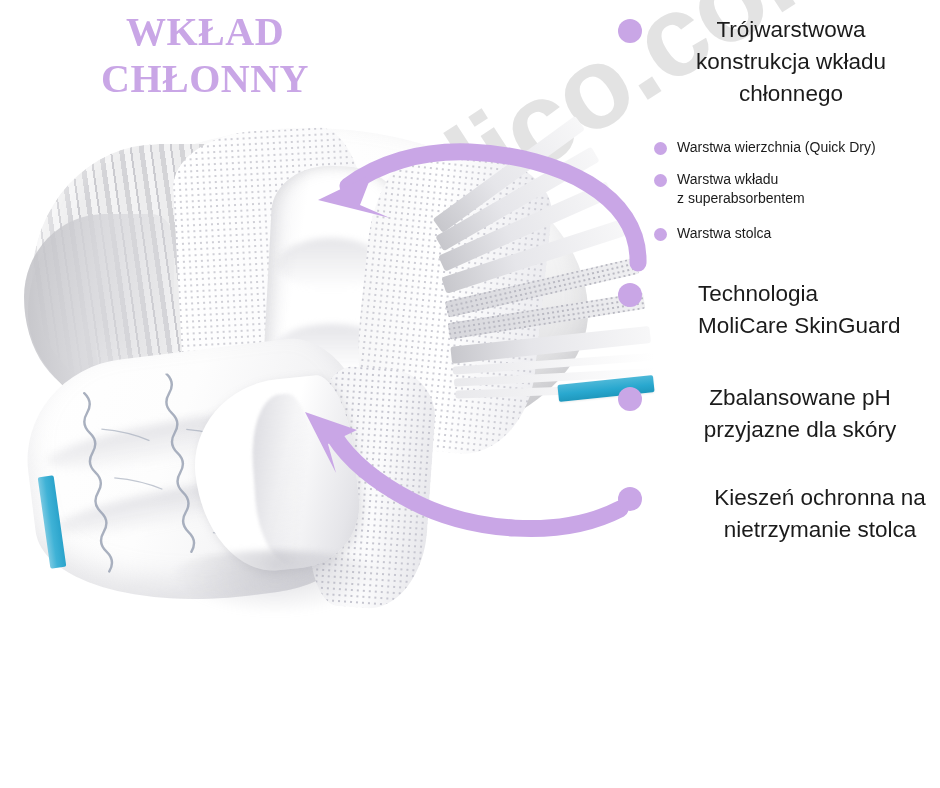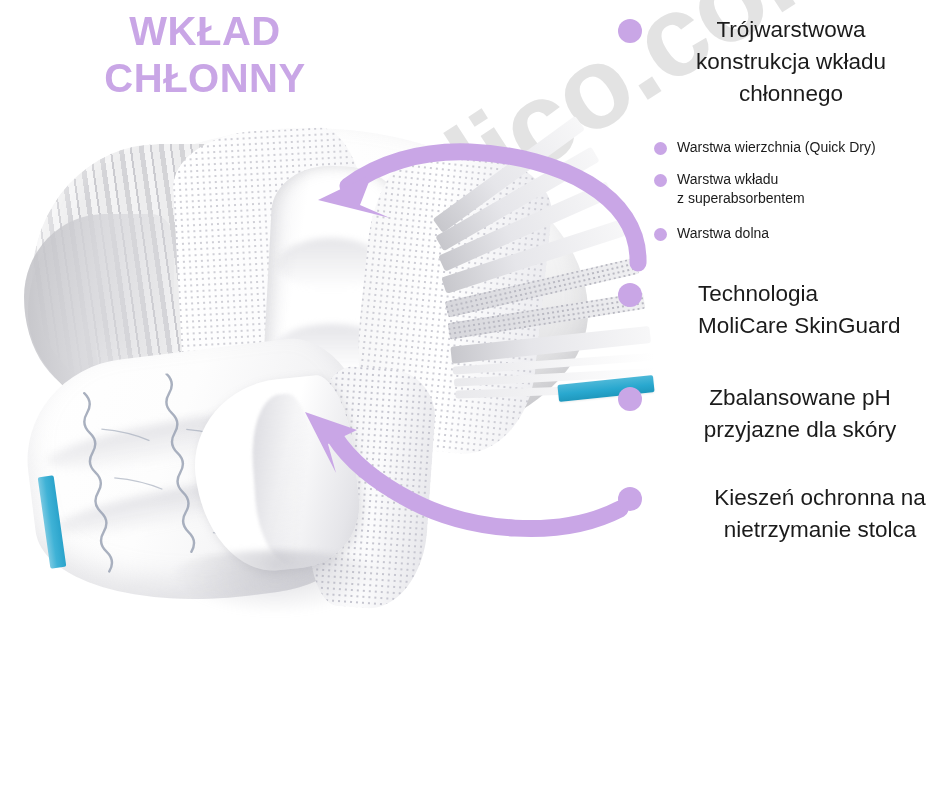--- a/index.html
+++ b/index.html
@@ -22,20 +22,21 @@
     left: 40px;
     top: 8px;
     width: 330px;
     text-align: center;
     font-size: 40px;
     font-weight: bold;
     line-height: 1.18;
     letter-spacing: 0.5px;
     color: #c9a6e6;
     white-space: pre-line;
+    font-family: Liberation Serif, serif;
   }
 
   
   #watermark {
     position: absolute;
     left: 95px;
     top: 235px;
     width: 640px;
     height: 400px;
     pointer-events: none;
@@ -413,21 +414,21 @@
     </div>
 
     <div class="bullet" id="s2">
       <span class="dot small"></span>
       <span class="stext">Warstwa wkładu
 z superabsorbentem</span>
     </div>
 
     <div class="bullet" id="s3">
       <span class="dot small"></span>
-      <span class="stext">Warstwa dolna</span>
+      <span class="stext">Warstwa stolca</span>
     </div>
 
     <div class="bullet" id="b2">
       <span class="dot"></span>
       <span class="btext">Technologia
 MoliCare SkinGuard</span>
     </div>
 
     <div class="bullet" id="b3">
       <span class="dot"></span>

